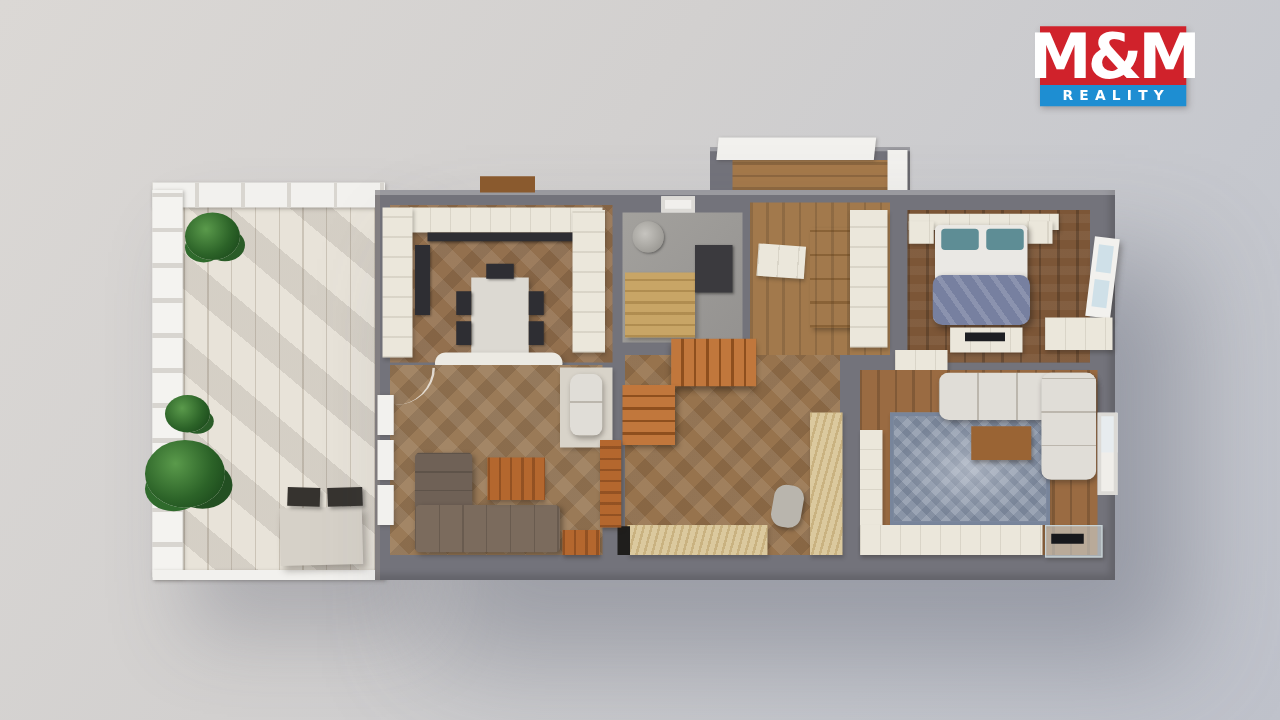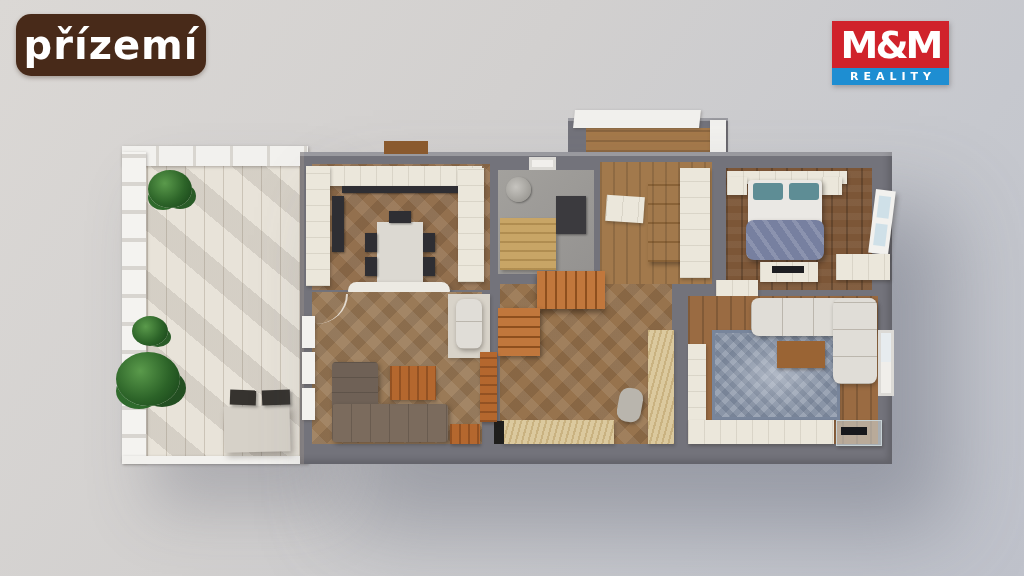--- a/index.html
+++ b/index.html
@@ -17,21 +17,21 @@
     left:16px;top:14px;width:190px;height:62px;
     background:#482a19;border-radius:15px;
     display:flex;align-items:center;justify-content:center;
     color:#fff;font-size:40px;font-weight:800;letter-spacing:1px;
     box-shadow:0 2px 4px rgba(60,40,25,.35);
   }
   .logo{left:832px;top:21px;width:117px;height:64px;box-shadow:1px 2px 5px rgba(70,60,60,.35);}
   .logo-red{
     position:absolute;left:0;top:0;width:117px;height:47px;background:#d0222b;
     display:flex;align-items:center;justify-content:center;
-    color:#fff;font-weight:900;font-size:38px;letter-spacing:-3px;line-height:1;
+    color:#fff;font-weight:900;font-size:50px;letter-spacing:-3px;line-height:1;
   }
   .logo-blue{
     position:absolute;left:0;top:47px;width:117px;height:17px;background:#1e8ed2;
     display:flex;align-items:center;justify-content:center;
     color:#fff;font-weight:800;font-size:11px;letter-spacing:5px;text-indent:5px;line-height:1;
   }
 
   
   .deck{background:#e8e3d9;background-image:repeating-linear-gradient(90deg,rgba(150,138,120,.35) 0 1px,transparent 1px 19px);}
   .herr{background-image:
@@ -156,23 +156,20 @@
     <div class="abs" style="left:16px;top:184px;width:30px;height:30px;border-right:2px solid rgba(245,243,238,.8);border-bottom:0;border-radius:0 0 100% 0;"></div>
     <div class="abs" style="left:32px;top:252px;width:46px;height:46px;background:#6f6156;background-image:repeating-linear-gradient(0deg,rgba(0,0,0,.15) 0 1px,transparent 1px 15px);border-radius:4px;box-shadow:2px 2px 4px rgba(30,25,20,.4);"></div>
     <div class="abs" style="left:32px;top:294px;width:116px;height:38px;background:#7b6b5d;background-image:repeating-linear-gradient(90deg,rgba(0,0,0,.15) 0 1px,transparent 1px 19px);border-radius:4px;box-shadow:2px 2px 4px rgba(30,25,20,.4);"></div>
     <div class="abs wood" style="left:90px;top:256px;width:46px;height:34px;"></div>
     <div class="abs" style="left:148px;top:184px;width:42px;height:64px;background:#d8d3c9;box-shadow:1px 2px 3px rgba(40,35,30,.25);"></div>
     <div class="abs sofa-white seams-v" style="left:156px;top:189px;width:26px;height:50px;"></div>
     <div class="abs wood" style="left:180px;top:242px;width:17px;height:70px;background-image:repeating-linear-gradient(0deg,rgba(60,25,5,.28) 0 2px,transparent 2px 9px);"></div>
     <div class="abs wood" style="left:150px;top:314px;width:30px;height:20px;"></div>
   </div>
 
-  <div class="abs floor-badge">
-    <span>přízemí</span>
-  </div>
 
   <div class="abs logo">
     <div class="logo-red">
       <span>M&amp;M</span>
     </div>
     <div class="logo-blue">
       <span>REALITY</span>
     </div>
   </div>
 

